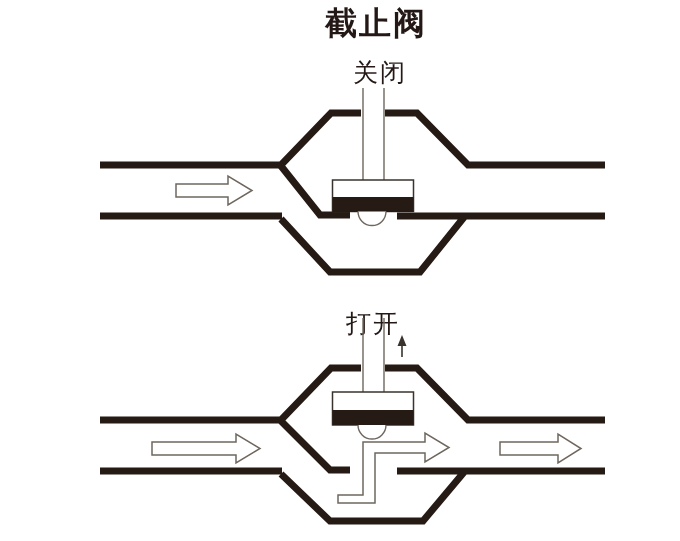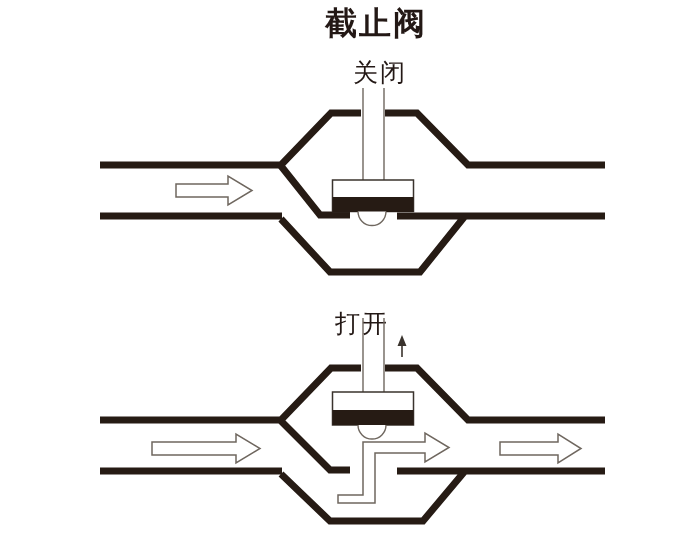--- a/index.html
+++ b/index.html
@@ -36,21 +36,21 @@
     font-size: 32px;
     font-weight: bold;
     letter-spacing: 2px;
   }
   .state-label {
     font-size: 25px;
     font-weight: normal;
     letter-spacing: 2px;
   }
   .closed-label { top: 56px; left: 380px; }
-  .open-label  { top: 307px; left: 362px; }
+  .open-label  { top: 307px; left: 373px; }
 
   
   .thick {
     fill: none;
     stroke: var(--c-line, #261b14);
     stroke-width: 7;
     stroke-linecap: butt;
     stroke-linejoin: miter;
   }
   .stem {

